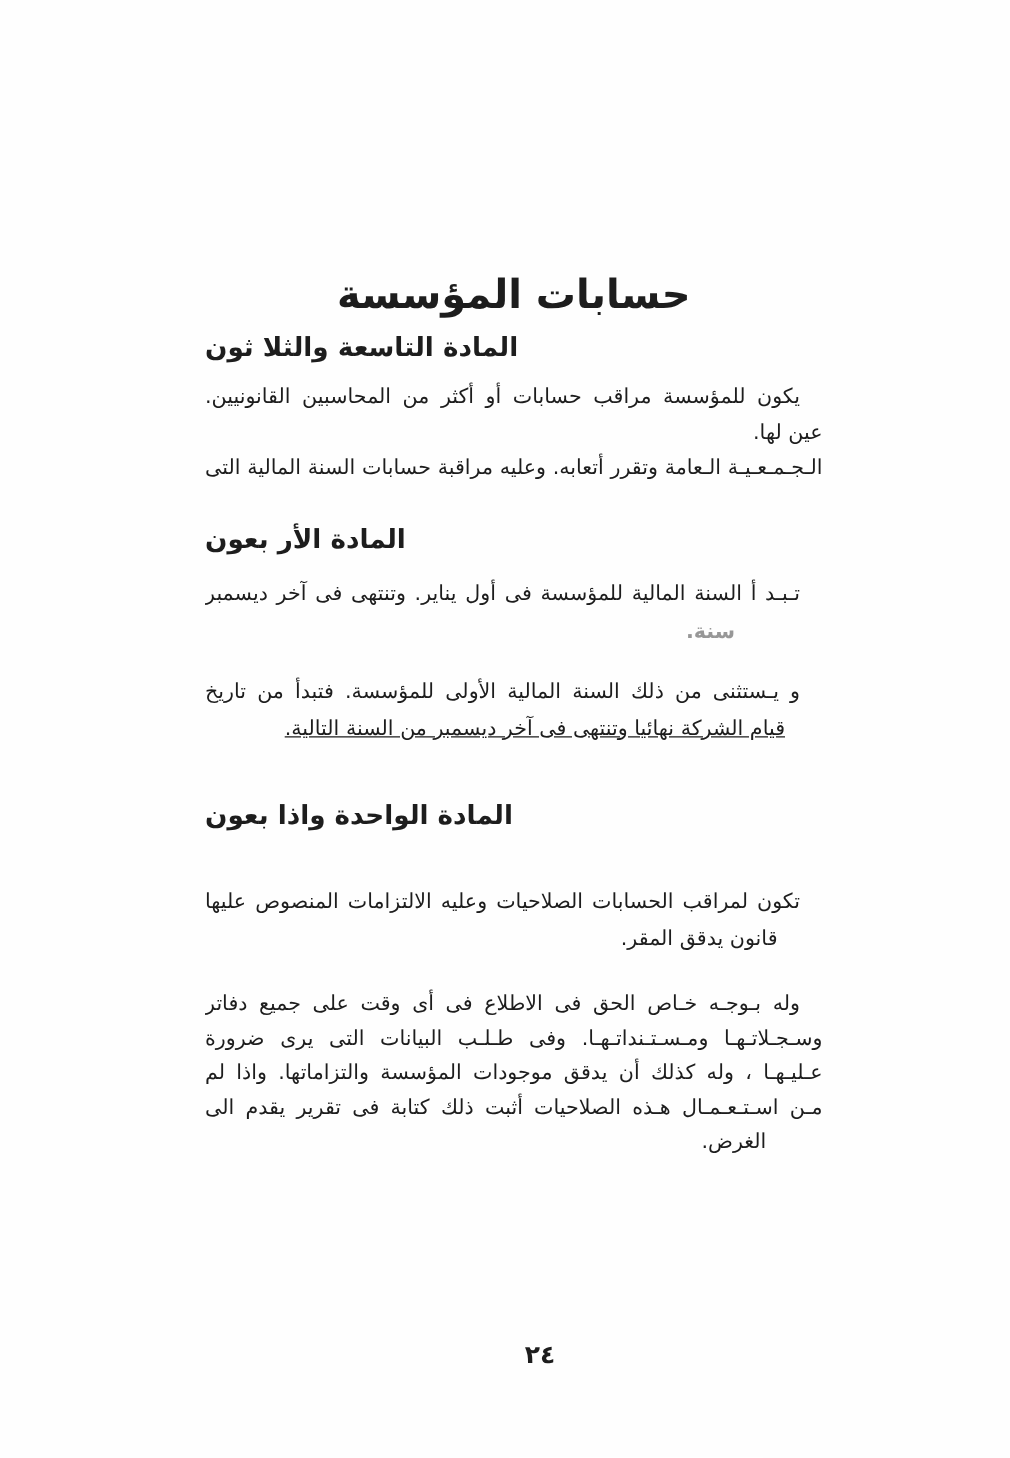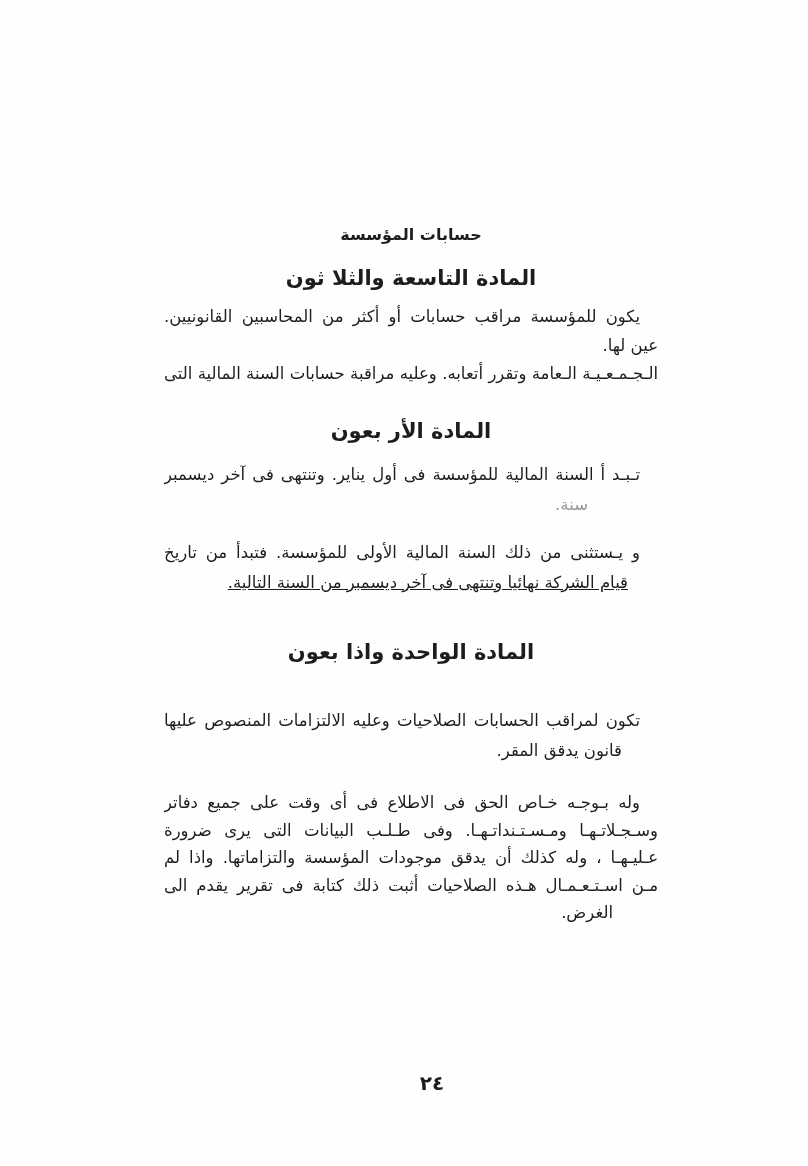--- a/index.html
+++ b/index.html
@@ -18,30 +18,30 @@
     color: #1d1d1d;
     overflow: hidden;
   }
   .chapter-title {
     position: absolute;
     top: 218px;
     left: 164px;
     width: 494px;
     margin: 0;
     text-align: center;
-    font-size: 16px;
+    font-size: 32px;
     font-weight: bold;
     line-height: 34px;
   }
   .art-heading {
     position: absolute;
     left: 164px;
     width: 494px;
     margin: 0;
-    text-align: center;
+    text-align: left;
     font-size: 21px;
     font-weight: bold;
     line-height: 34px;
   }
   .h39 { top: 261px; }
   .h40 { top: 414px; }
   .h41 { top: 635px; }
   .para {
     position: absolute;
     left: 164px;
@@ -91,21 +91,21 @@
   <div class="para p1">
     <div class="ln fi">يكون للمؤسسة مراقب حسابات أو أكثر من المحاسبين القانونيين. تعينه</div>
     <div class="ln end">عين لها.</div>
     <div class="ln">الـجـمـعـيـة الـعامة وتقرر أتعابه. وعليه مراقبة حسابات السنة المالية التى</div>
   </div>
 
   <h2 class="art-heading h40">المادة الأر بعون</h2>
 
   <div class="para p2">
     <div class="ln fi">تـبـد أ السنة المالية للمؤسسة فى أول يناير. وتنتهى فى آخر ديسمبر من كل</div>
-    <div class="ln end faded" style="padding-left:0; padding-right:70px;">سنة.</div>
+    <div class="ln end faded" style="padding-left:0; padding-right:70px;font-weight:bold;">سنة.</div>
   </div>
 
   <div class="para p3">
     <div class="ln fi">و يـستثنى من ذلك السنة المالية الأولى للمؤسسة. فتبدأ من تاريخ اعلان</div>
     <div class="ln end" style="padding-right:30px;text-decoration:underline;">قيام الشركة نهائيا وتنتهى فى آخر ديسمبر من السنة التالية.</div>
   </div>
 
   <h2 class="art-heading h41">المادة الواحدة واذا بعون</h2>
 
   <div class="para p4">

